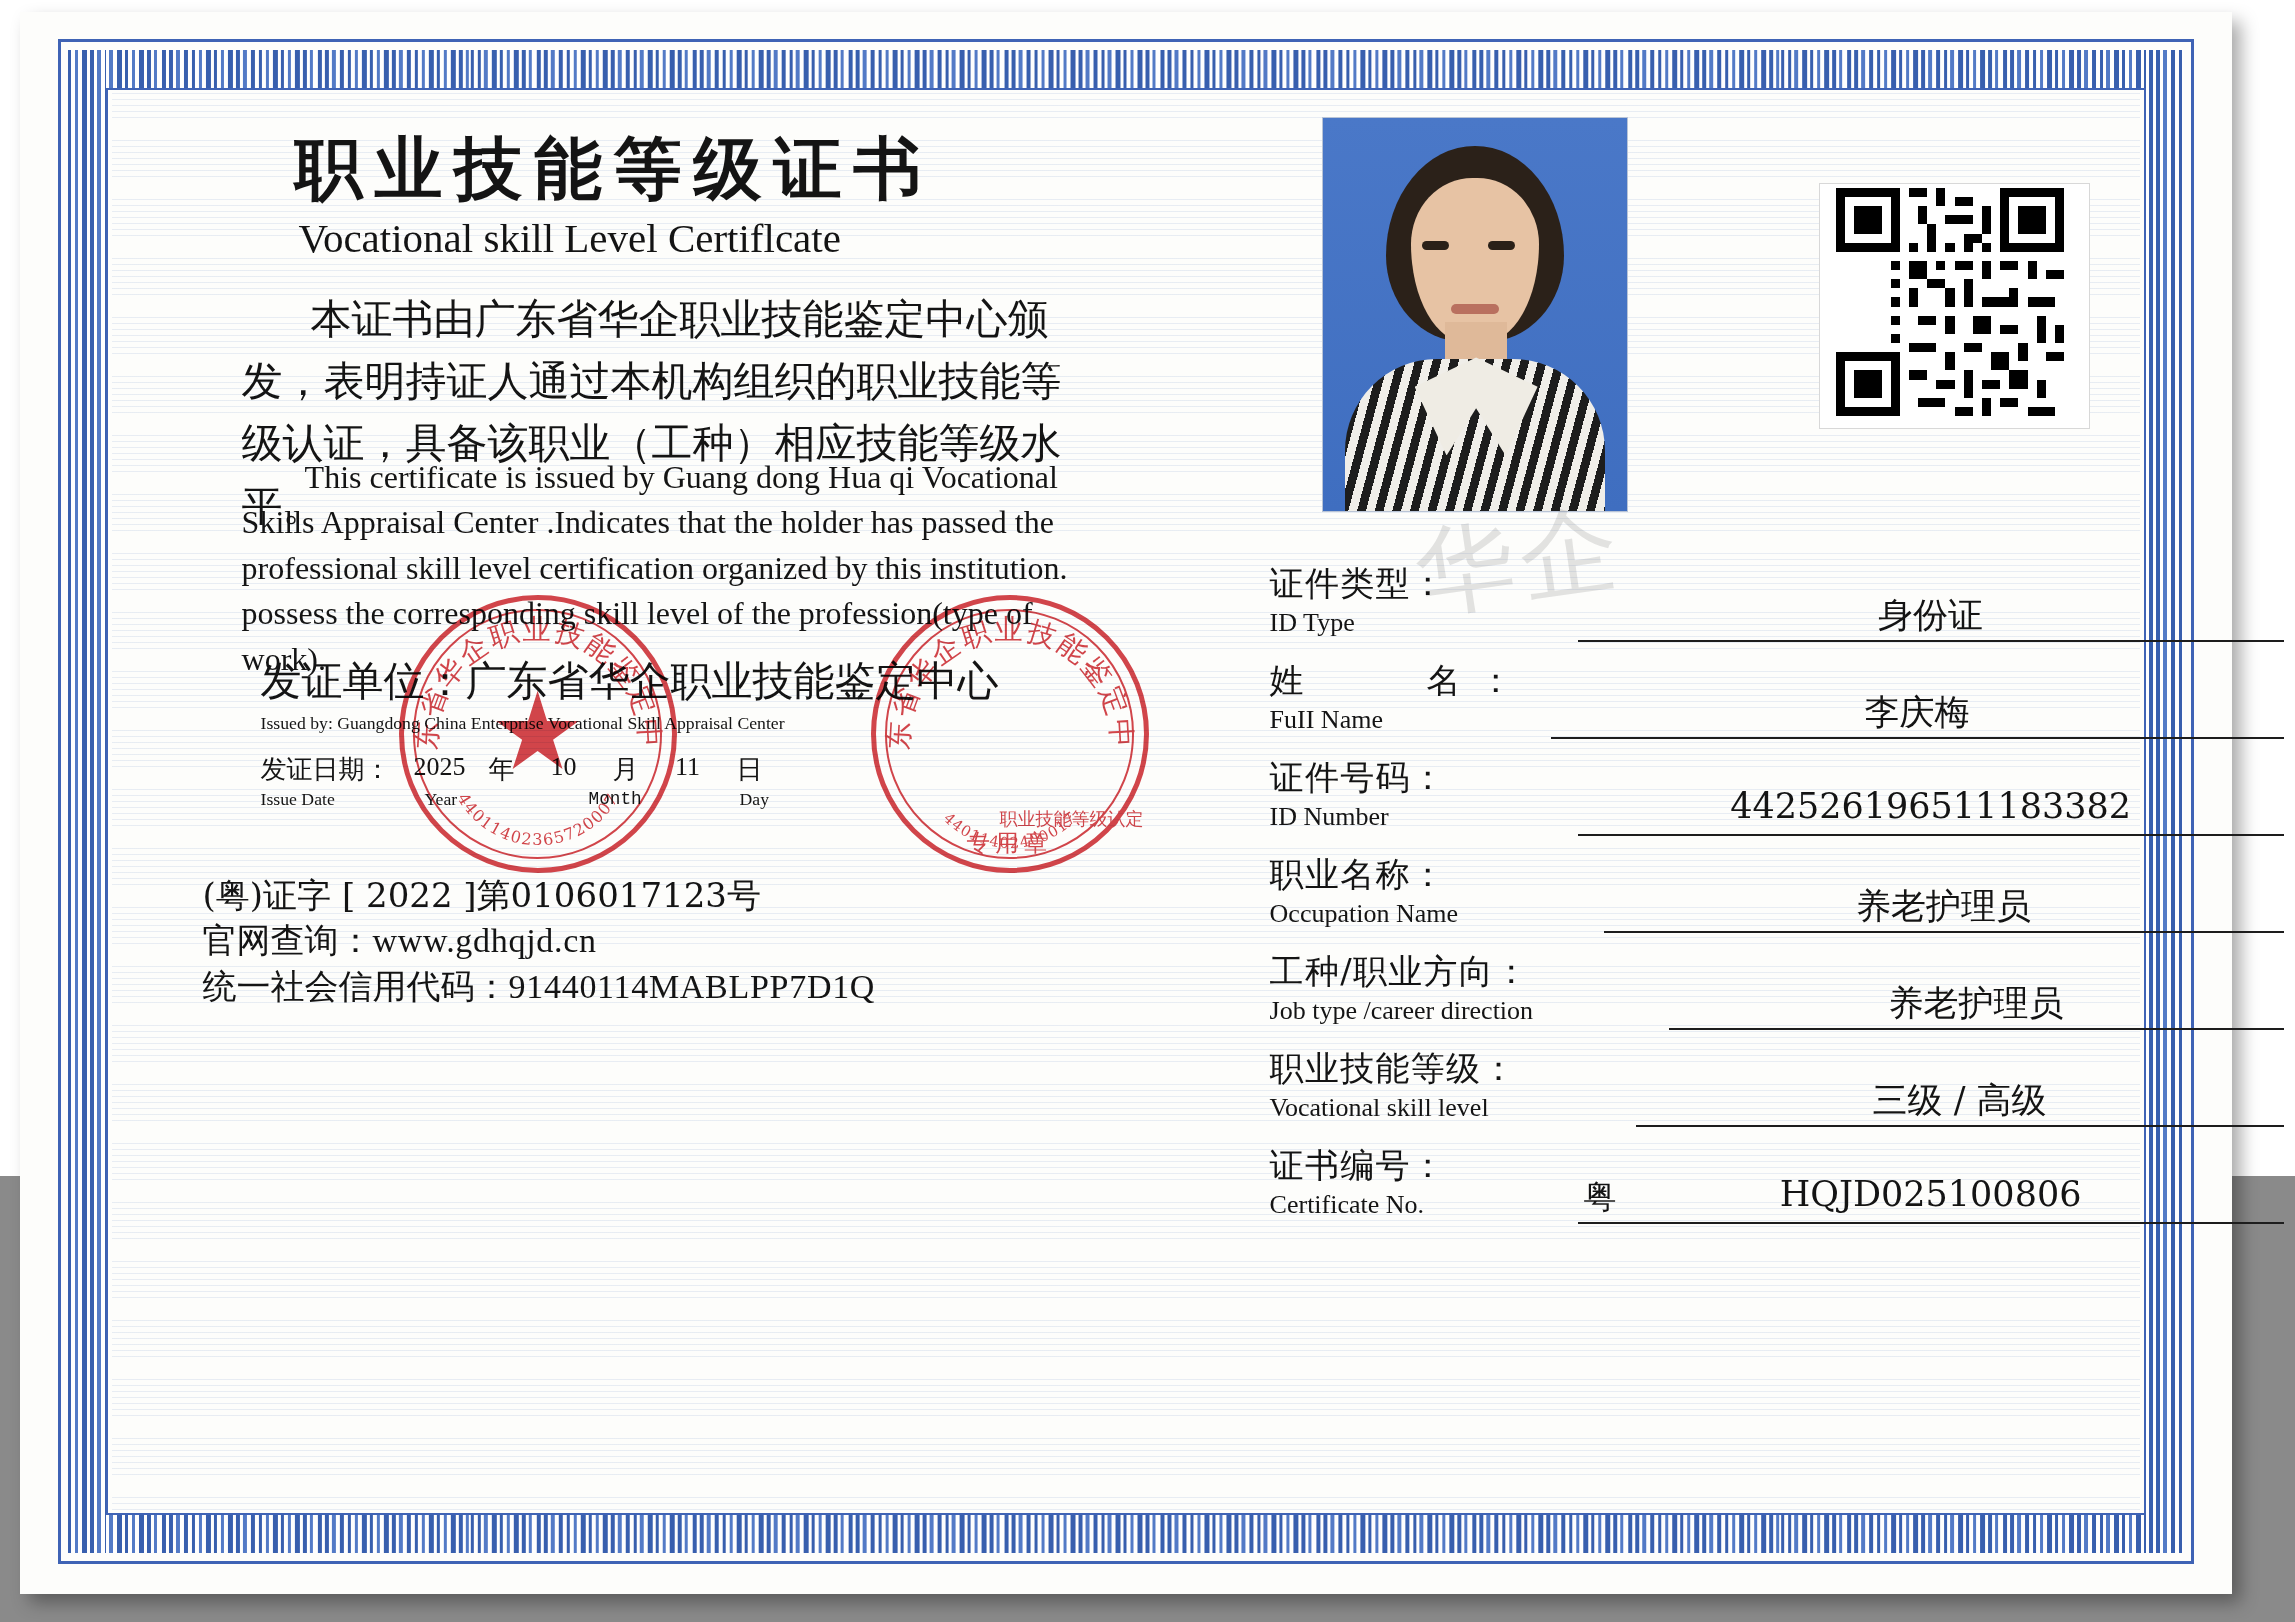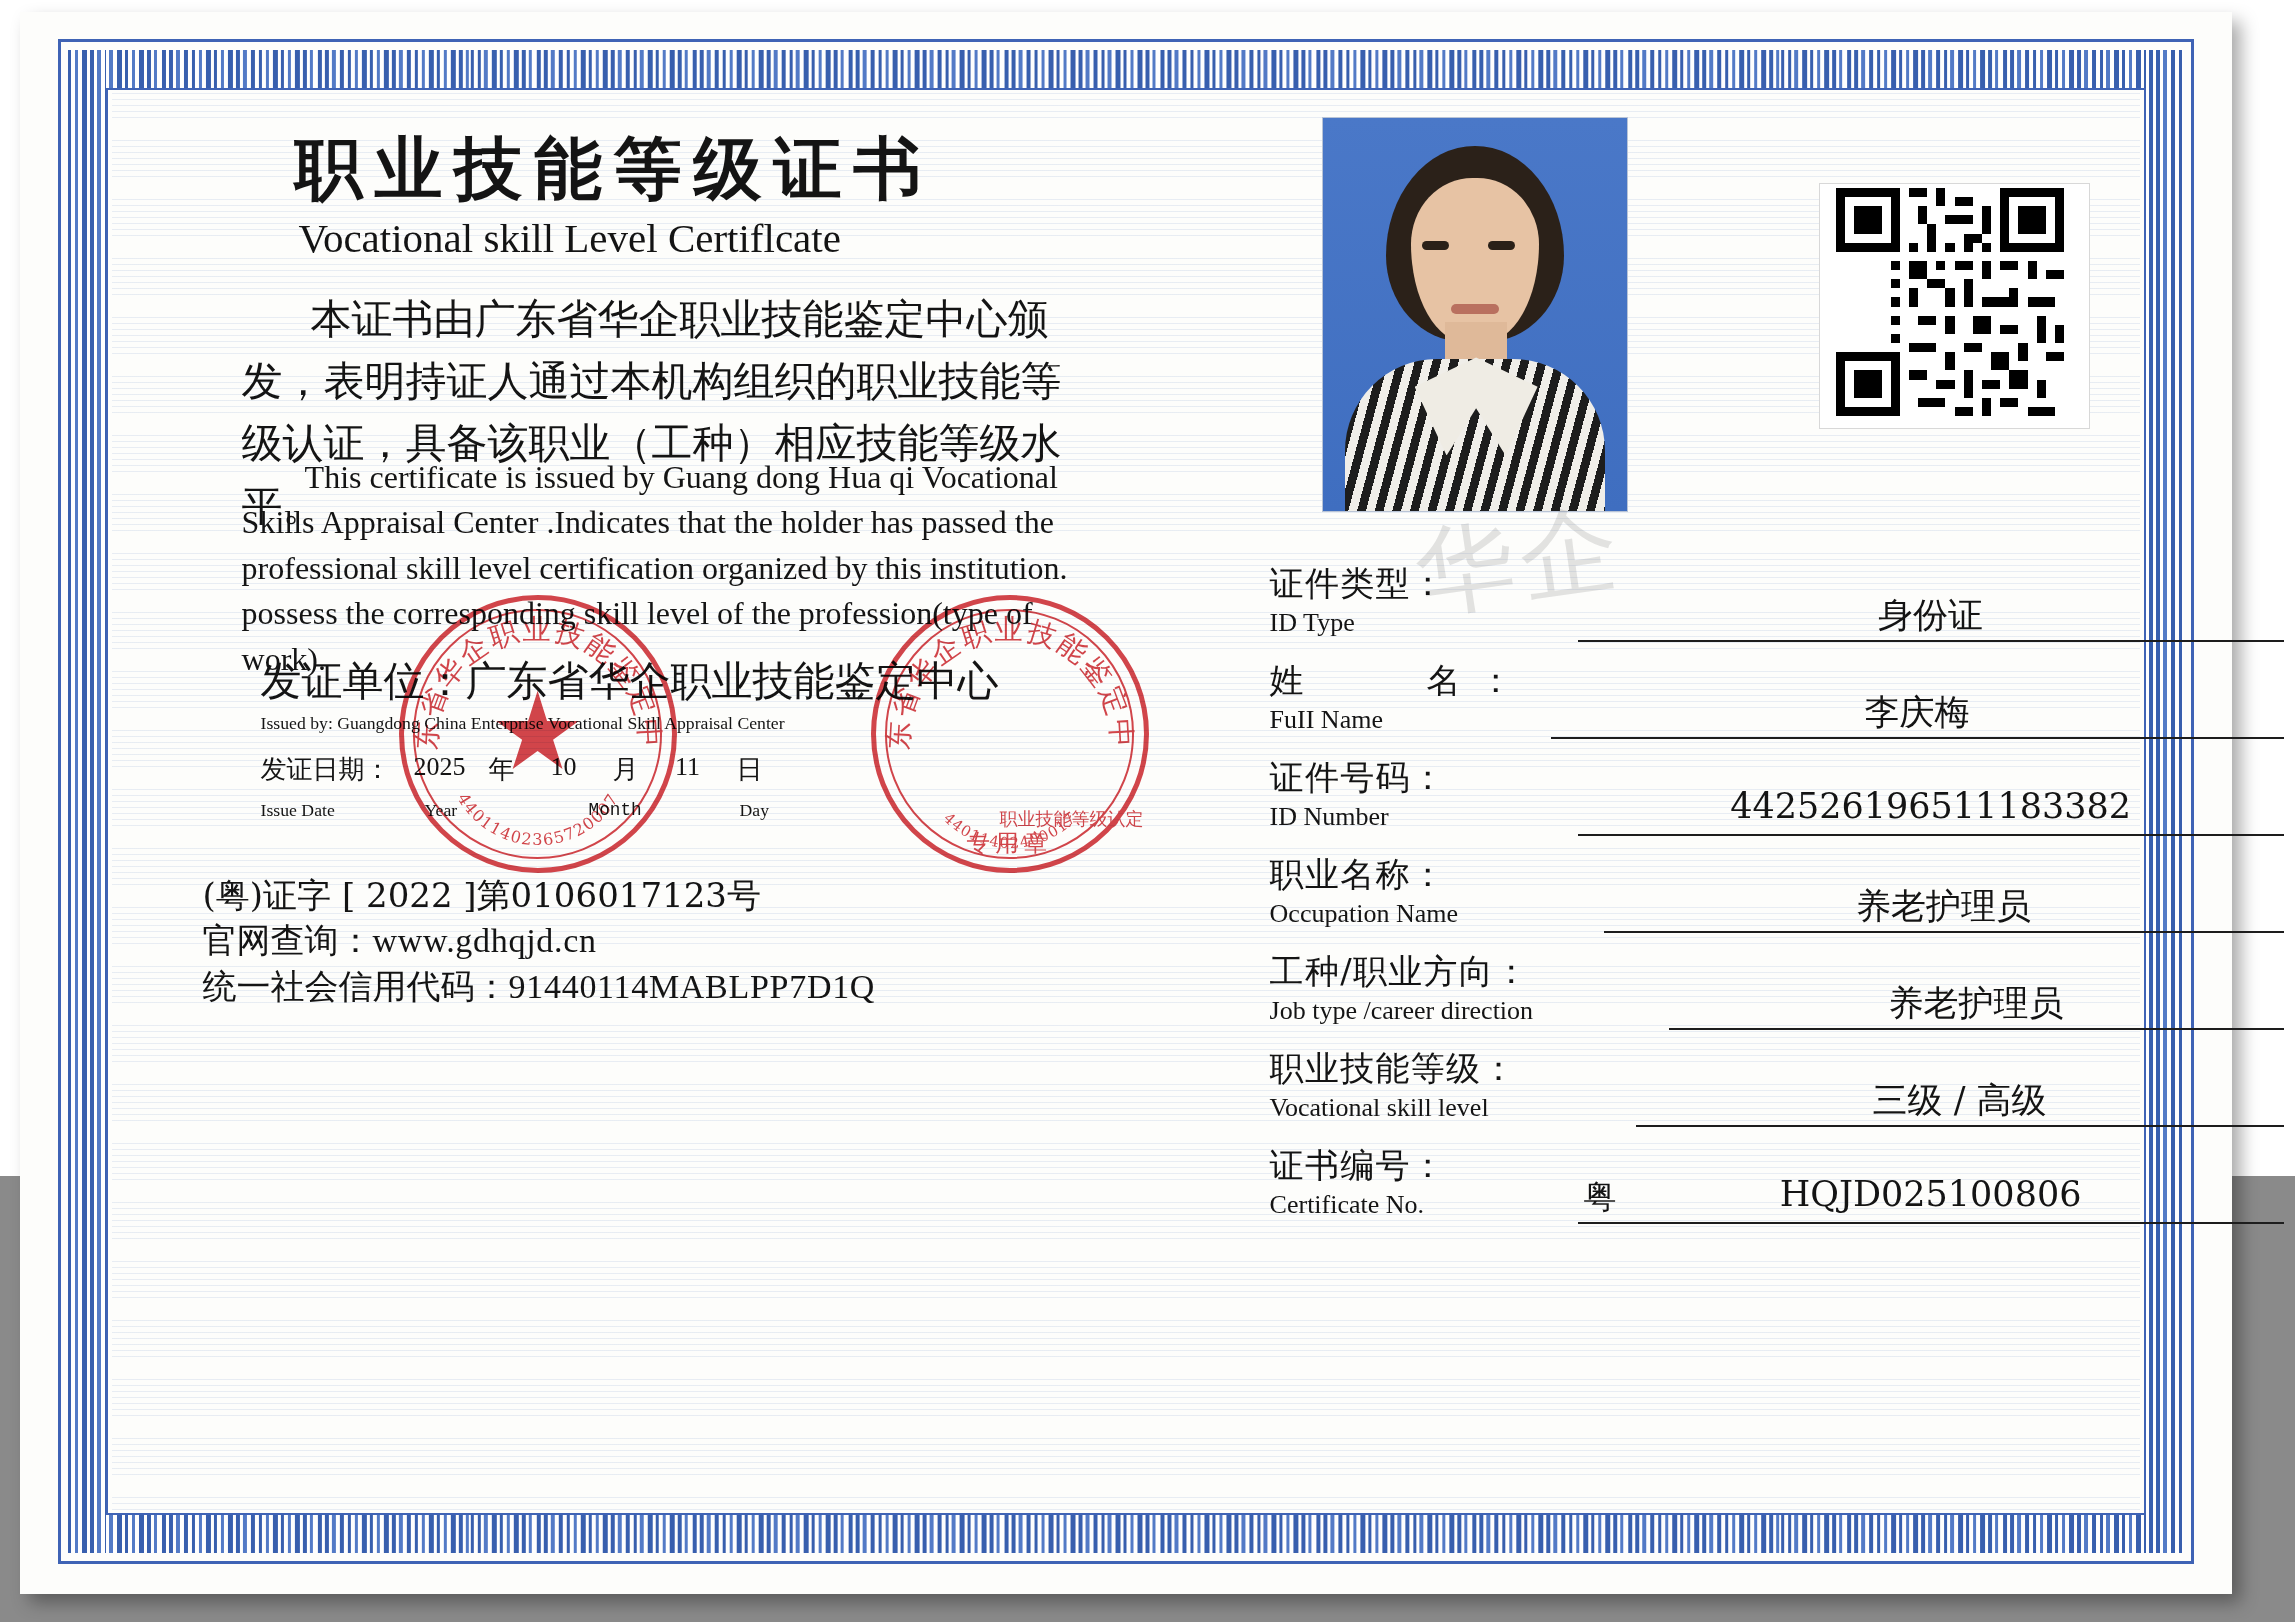--- a/index.html
+++ b/index.html
@@ -168,21 +168,21 @@
   .date-line .val {
     display: inline-block;
     min-width: 98px;
     text-align: center;
     font-family: "Liberation Serif", serif;
   }
   .date-sub {
     display: flex;
     font-size: 17.7px;
     color: #141414;
-    margin-top: 13px;
+    margin-top: 2px;
     white-space: nowrap;
   }
   .date-sub .s1 { width: 164px; }
   .date-sub .s2 { width: 164px; }
   .date-sub .s3 { width: 151px; font-family: Liberation Mono, monospace; }
 
   .foot-block {
     position: absolute;
     left: 85px;
     top: 775px;

